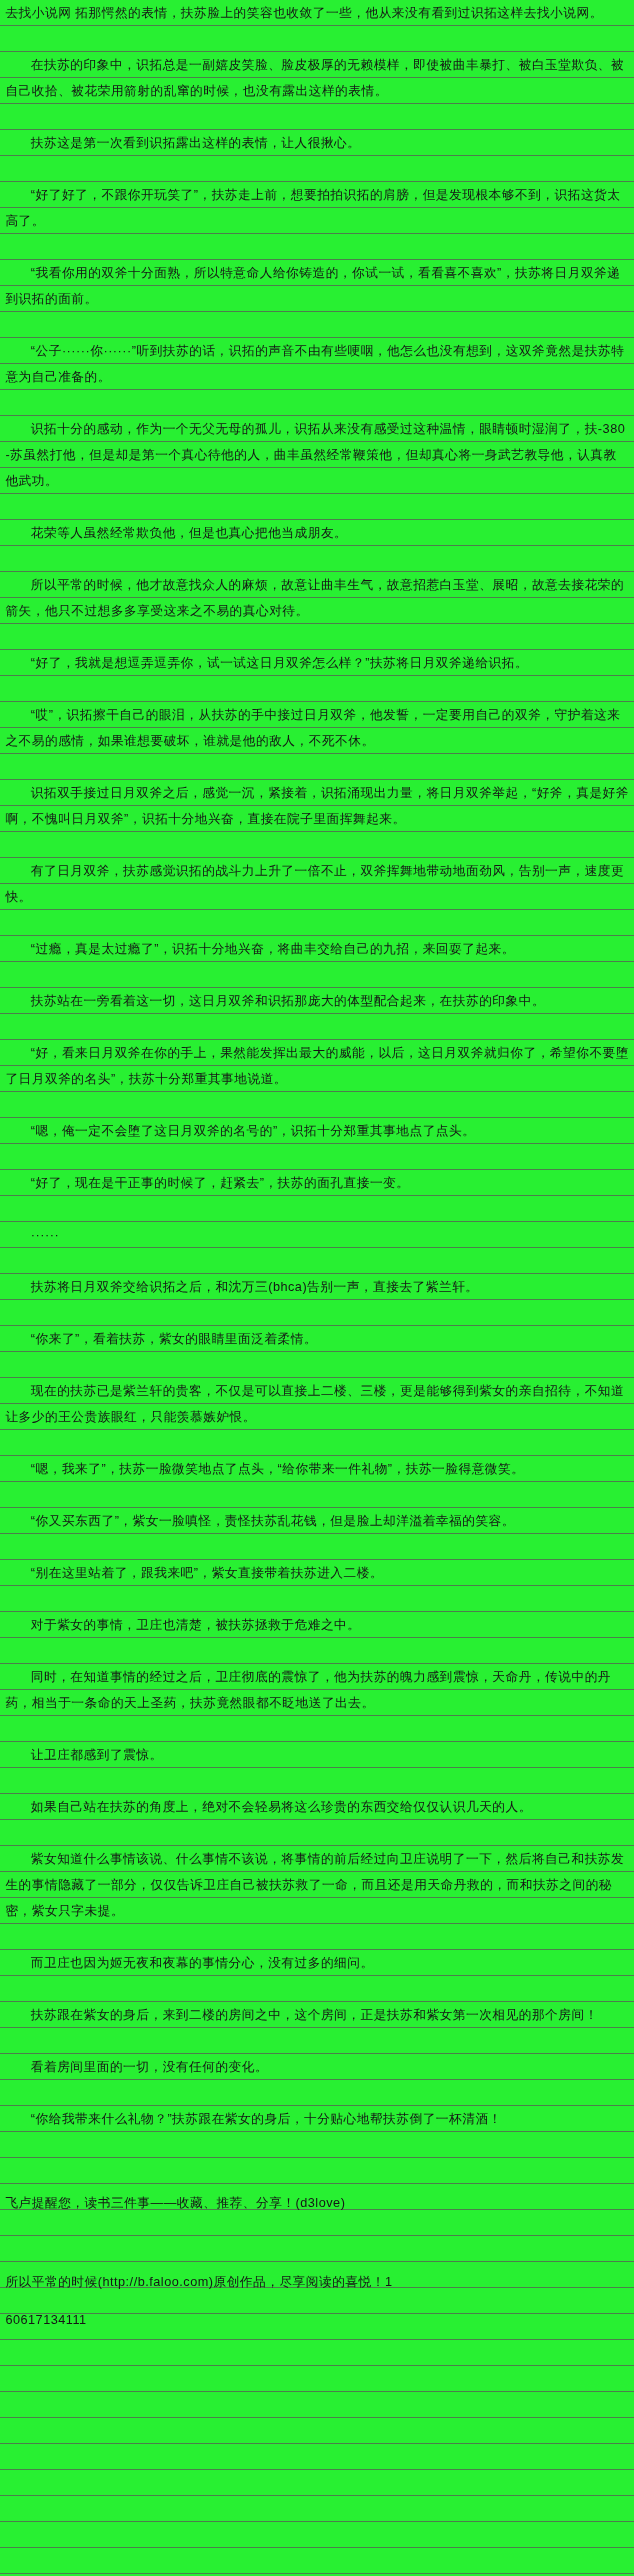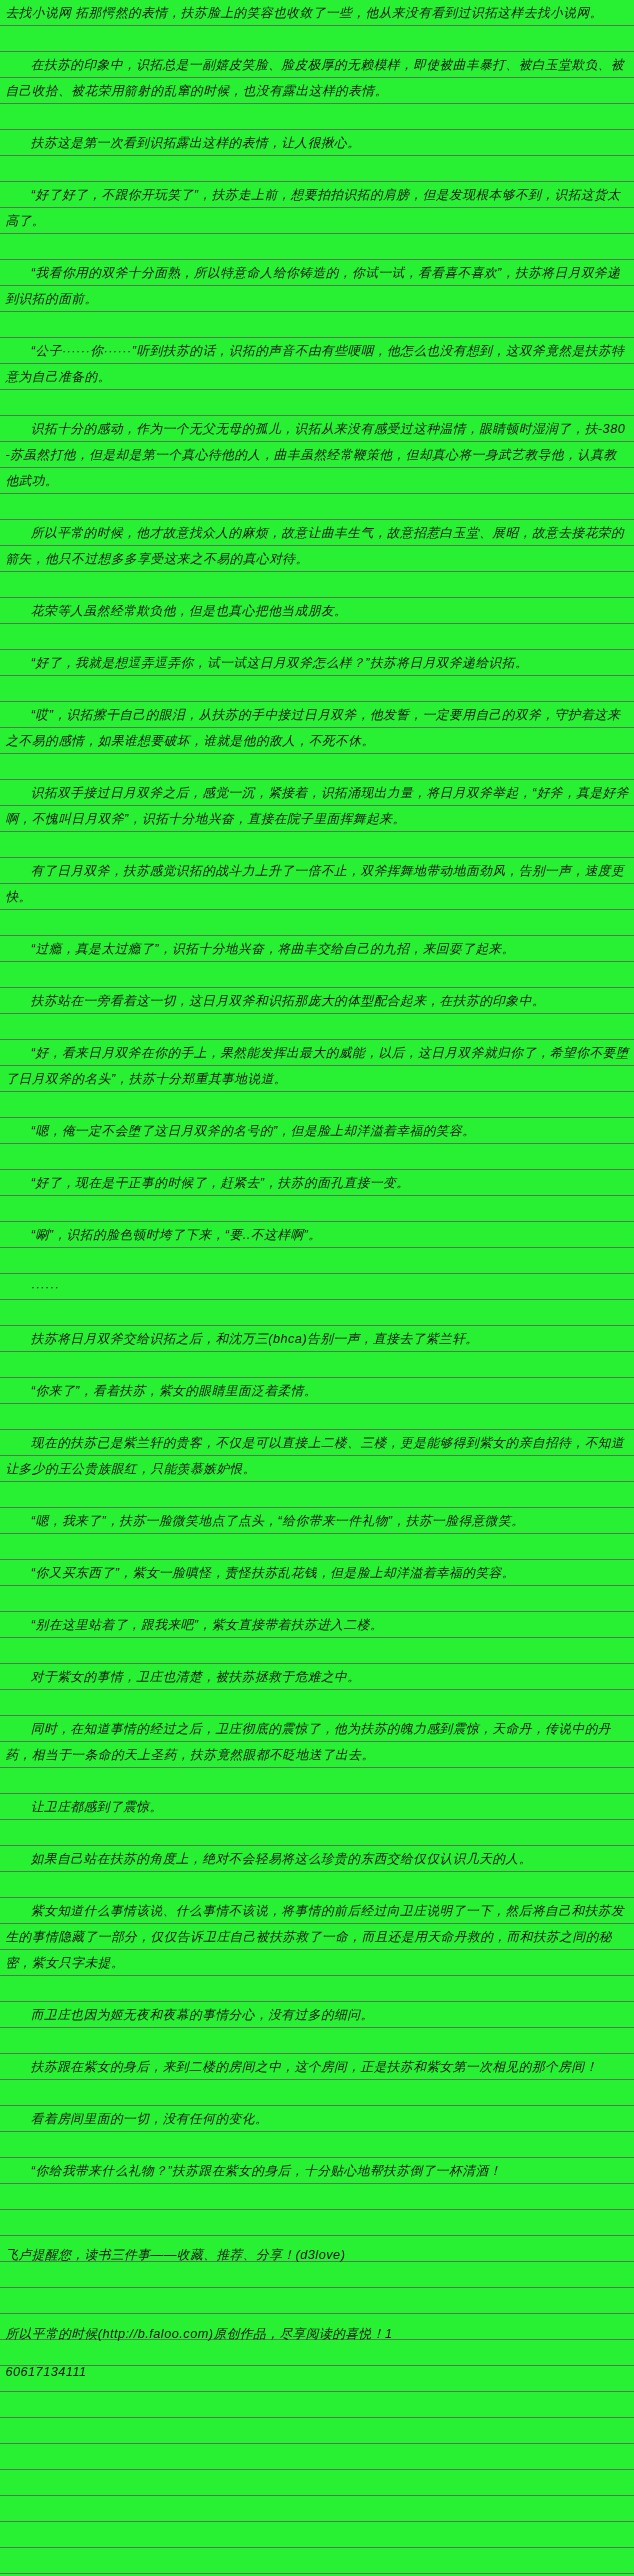--- a/index.html
+++ b/index.html
@@ -16,21 +16,20 @@
     background-image: repeating-linear-gradient(
       to bottom,
       transparent 0px, transparent 25.4px,
       var(--rule, #4d7d4d) 25.4px, var(--rule, #4d7d4d) 26px
     );
     color: var(--text, #151515);
     font-family: "Liberation Sans", "DejaVu Sans", sans-serif;
     font-size: 12.7px;
     line-height: 26px;
     letter-spacing: 0.5px;
-    font-style: italic;
   }
 
   .para {
     margin: 0 0 26px 0;
     text-indent: 2em;
     word-break: break-all;
   }
   .no-indent { text-indent: 0; }
 
   .reminder { margin-top: 58px; text-indent: 0; }
@@ -46,32 +45,31 @@
 
   <p class="para no-indent">去找小说网 拓那愕然的表情，扶苏脸上的笑容也收敛了一些，他从来没有看到过识拓这样去找小说网。</p>
 
   <div id="paragraph-list">
       <p class="para">在扶苏的印象中，识拓总是一副嬉皮笑脸、脸皮极厚的无赖模样，即使被曲丰暴打、被白玉堂欺负、被自己收拾、被花荣用箭射的乱窜的时候，也没有露出这样的表情。</p>
       <p class="para">扶苏这是第一次看到识拓露出这样的表情，让人很揪心。</p>
       <p class="para">“好了好了，不跟你开玩笑了”，扶苏走上前，想要拍拍识拓的肩膀，但是发现根本够不到，识拓这货太高了。</p>
       <p class="para">“我看你用的双斧十分面熟，所以特意命人给你铸造的，你试一试，看看喜不喜欢”，扶苏将日月双斧递到识拓的面前。</p>
       <p class="para">“公子······你······”听到扶苏的话，识拓的声音不由有些哽咽，他怎么也没有想到，这双斧竟然是扶苏特意为自己准备的。</p>
       <p class="para">识拓十分的感动，作为一个无父无母的孤儿，识拓从来没有感受过这种温情，眼睛顿时湿润了，扶-380-苏虽然打他，但是却是第一个真心待他的人，曲丰虽然经常鞭策他，但却真心将一身武艺教导他，认真教他武功。</p>
+      <p class="para">花荣等人虽然经常欺负他，但是也真心把他当成朋友。</p>
       <p class="para">所以平常的时候，他才故意找众人的麻烦，故意让曲丰生气，故意招惹白玉堂、展昭，故意去接花荣的箭矢，他只不过想多多享受这来之不易的真心对待。</p>
-      <p class="para">花荣等人虽然经常欺负他，但是也真心把他当成朋友。</p>
       <p class="para">“好了，我就是想逗弄逗弄你，试一试这日月双斧怎么样？”扶苏将日月双斧递给识拓。</p>
       <p class="para">“哎”，识拓擦干自己的眼泪，从扶苏的手中接过日月双斧，他发誓，一定要用自己的双斧，守护着这来之不易的感情，如果谁想要破坏，谁就是他的敌人，不死不休。</p>
       <p class="para">识拓双手接过日月双斧之后，感觉一沉，紧接着，识拓涌现出力量，将日月双斧举起，“好斧，真是好斧啊，不愧叫日月双斧”，识拓十分地兴奋，直接在院子里面挥舞起来。</p>
       <p class="para">有了日月双斧，扶苏感觉识拓的战斗力上升了一倍不止，双斧挥舞地带动地面劲风，告别一声，速度更快。</p>
       <p class="para">“过瘾，真是太过瘾了”，识拓十分地兴奋，将曲丰交给自己的九招，来回耍了起来。</p>
       <p class="para">扶苏站在一旁看着这一切，这日月双斧和识拓那庞大的体型配合起来，在扶苏的印象中。</p>
       <p class="para">“好，看来日月双斧在你的手上，果然能发挥出最大的威能，以后，这日月双斧就归你了，希望你不要堕了日月双斧的名头”，扶苏十分郑重其事地说道。</p>
-      <p class="para">“嗯，俺一定不会堕了这日月双斧的名号的”，但是脸上却洋溢着幸福的笑容。</p>
+      <p class="para">“嗯，俺一定不会堕了这日月双斧的名号的”，识拓十分郑重其事地点了点头。</p>
       <p class="para">“好了，现在是干正事的时候了，赶紧去”，扶苏的面孔直接一变。</p>
-      <p class="para">“唰”，识拓的脸色顿时垮了下来，“要..不这样啊”。</p>
       <p class="para">······</p>
       <p class="para">扶苏将日月双斧交给识拓之后，和沈万三(bhca)告别一声，直接去了紫兰轩。</p>
       <p class="para">“你来了”，看着扶苏，紫女的眼睛里面泛着柔情。</p>
       <p class="para">现在的扶苏已是紫兰轩的贵客，不仅是可以直接上二楼、三楼，更是能够得到紫女的亲自招待，不知道让多少的王公贵族眼红，只能羡慕嫉妒恨。</p>
       <p class="para">“嗯，我来了”，扶苏一脸微笑地点了点头，“给你带来一件礼物”，扶苏一脸得意微笑。</p>
       <p class="para">“你又买东西了”，紫女一脸嗔怪，责怪扶苏乱花钱，但是脸上却洋溢着幸福的笑容。</p>
       <p class="para">“别在这里站着了，跟我来吧”，紫女直接带着扶苏进入二楼。</p>
       <p class="para">对于紫女的事情，卫庄也清楚，被扶苏拯救于危难之中。</p>
       <p class="para">同时，在知道事情的经过之后，卫庄彻底的震惊了，他为扶苏的魄力感到震惊，天命丹，传说中的丹药，相当于一条命的天上圣药，扶苏竟然眼都不眨地送了出去。</p>
       <p class="para">让卫庄都感到了震惊。</p>

